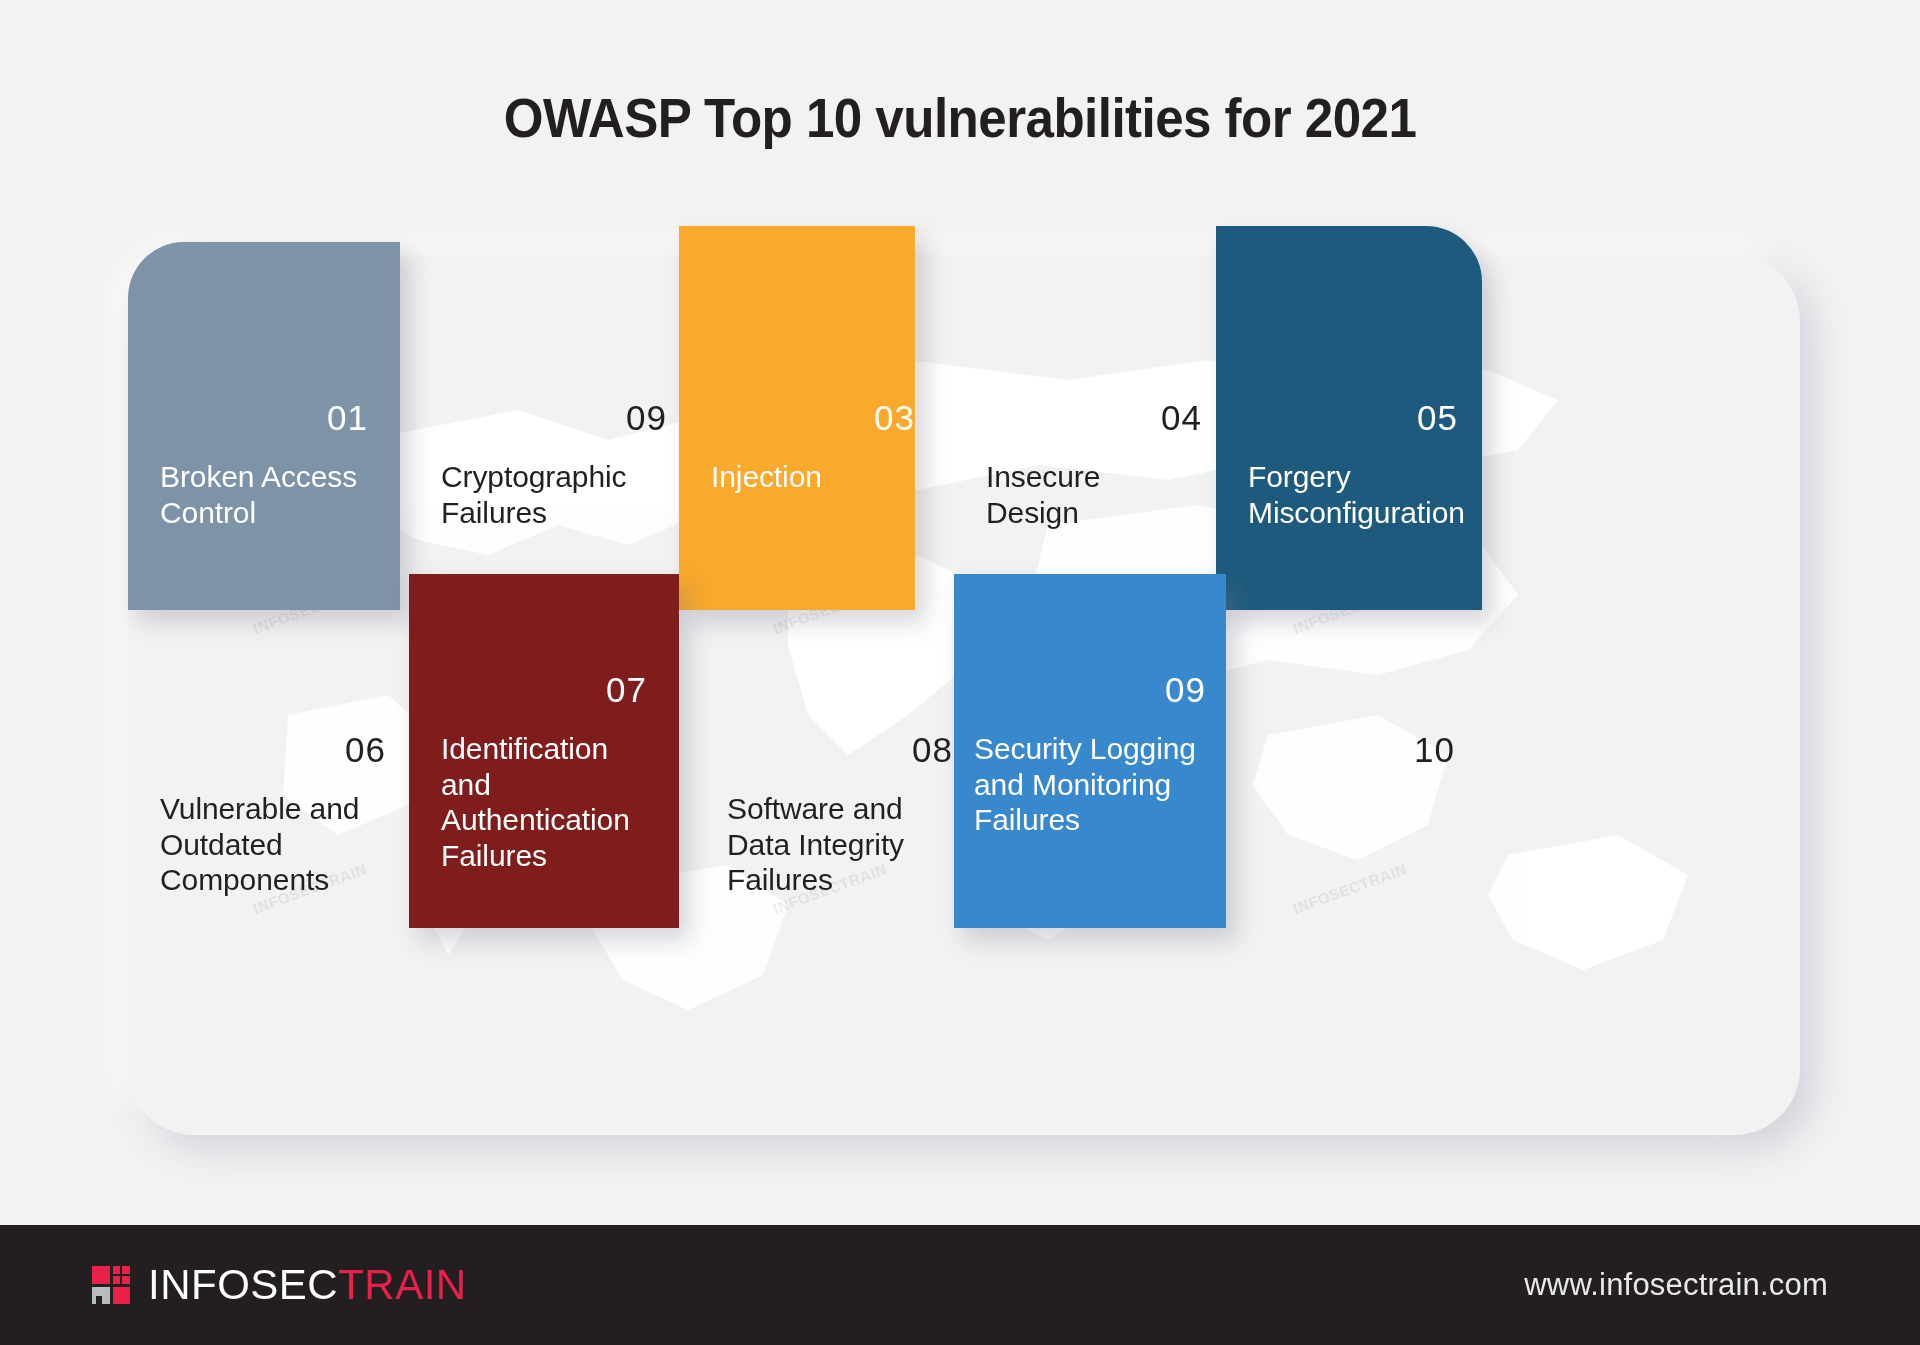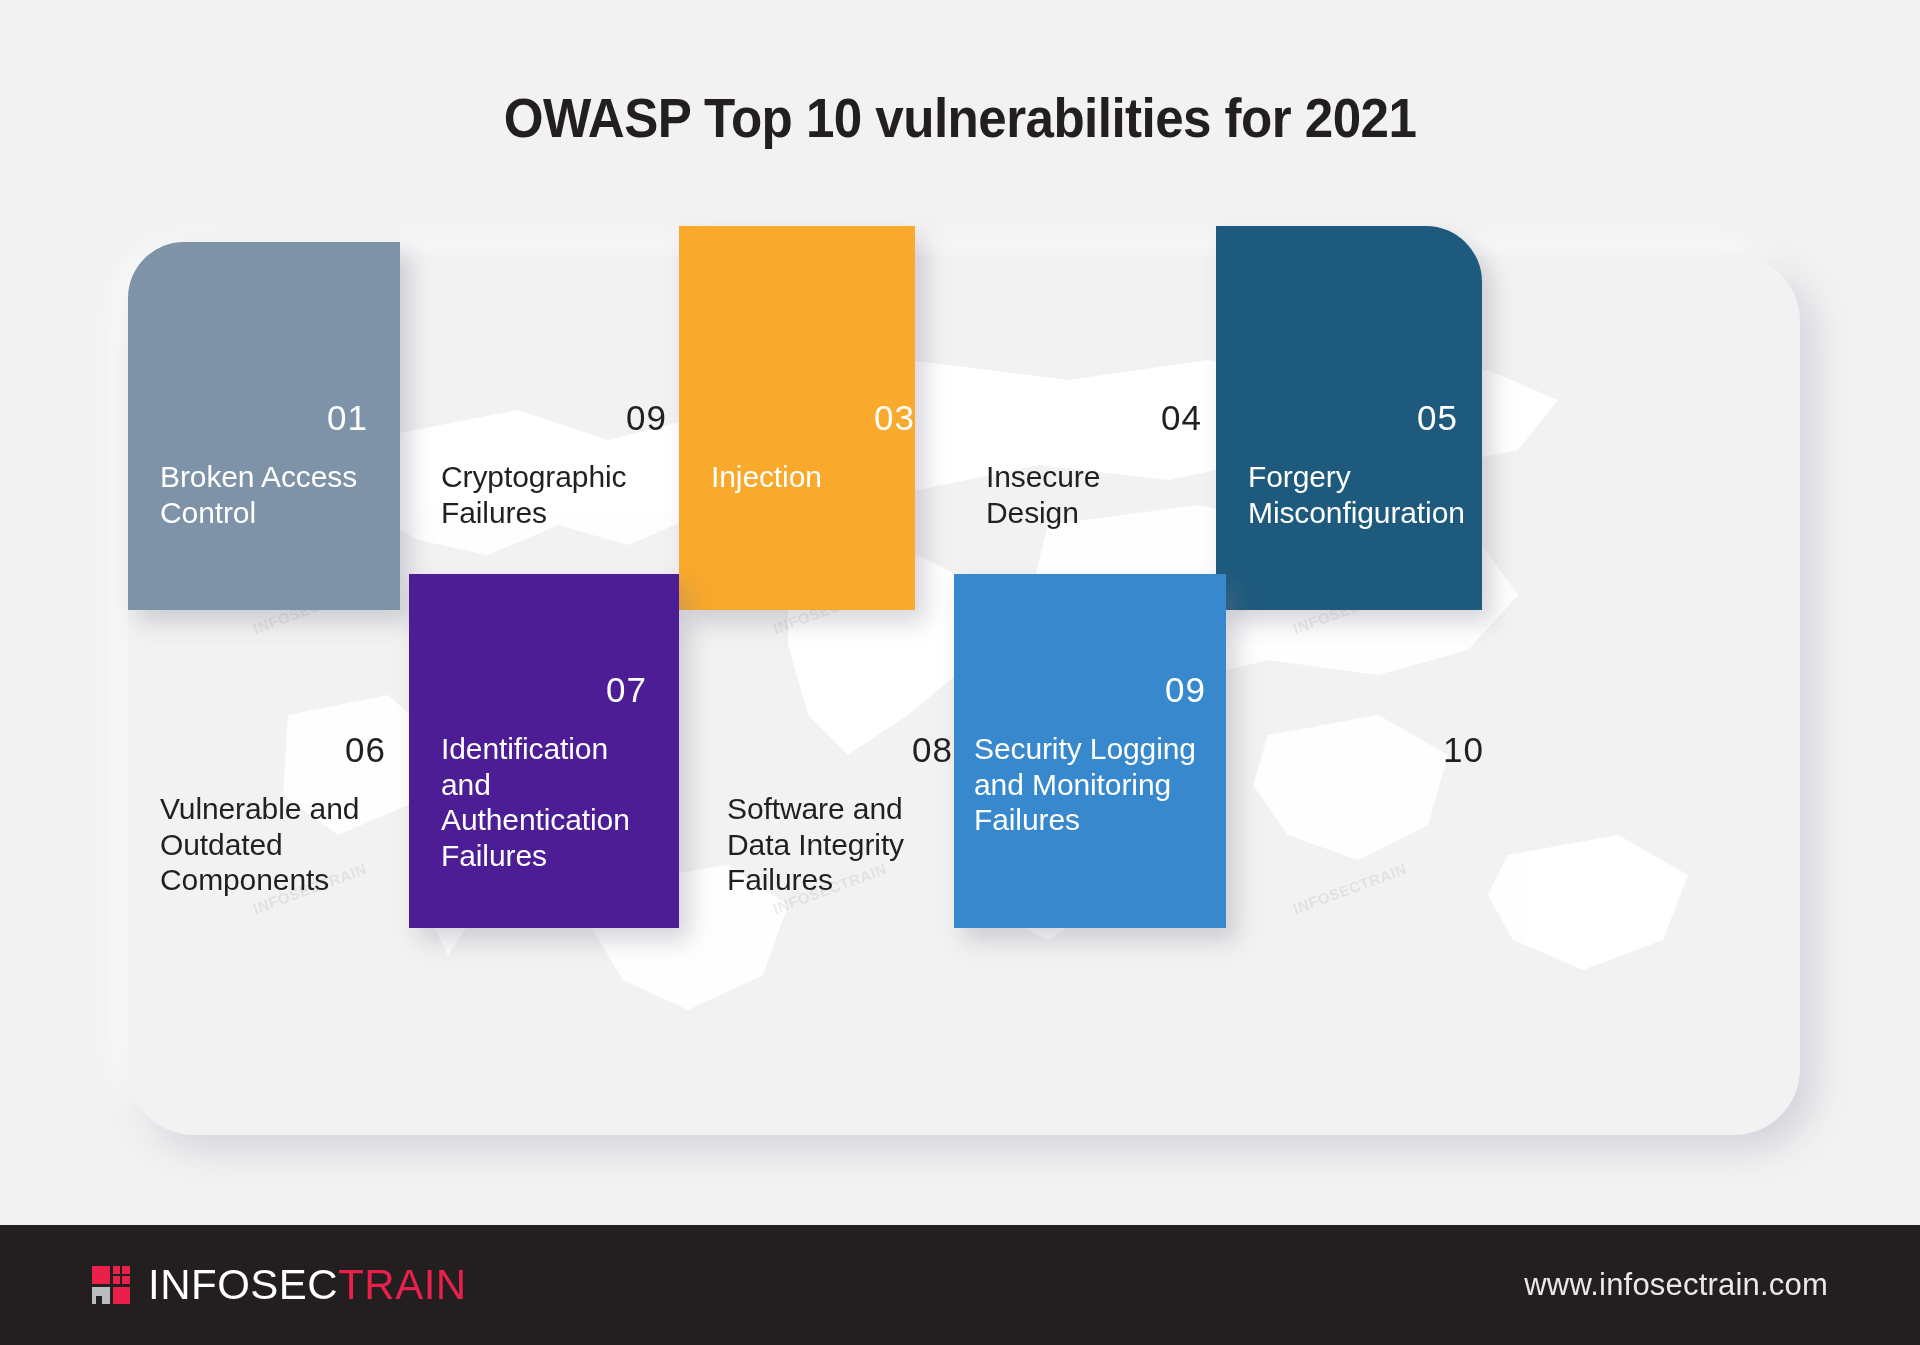--- a/index.html
+++ b/index.html
@@ -141,21 +141,21 @@
 
   #card-07 { left: 255px; top: 292px; width: 270px; height: 354px; }
   #card-07 .cell-inner { left: 0; top: 98px; width: 270px; padding: 0 32px; }
 
   #card-08-box { left: 525px; top: 356px; width: 290px; height: 330px; }
   #card-08-box .cell-inner { left: 16px; top: 94px; width: 290px; padding: 0 32px; }
 
   #card-09 { left: 800px; top: 292px; width: 272px; height: 354px; }
   #card-09 .cell-inner { left: 0; top: 98px; width: 272px; padding: 0 20px; }
 
-  #card-10-box { left: 1062px; top: 356px; width: 300px; height: 330px; }
+  #card-10-box { left: 1033px; top: 356px; width: 300px; height: 330px; }
   #card-10-box .cell-inner { left: 0; top: 94px; width: 300px; padding: 0 32px; }
 
   
   #footer {
     position: absolute;
     left: 0;
     bottom: 0;
     width: 1920px;
     height: 120px;
     background: #231f20;
@@ -304,21 +304,21 @@
 
     <div class="cell" id="card-06-box">
       <div class="cell-inner">
         <div class="num">06</div>
         <div class="label">Vulnerable and
 Outdated
 Components</div>
       </div>
     </div>
 
-    <div class="cell filled" id="card-07" style="background:#4c1d95;">
+    <div class="cell filled" id="card-07" style="background:#7f1d1d;">
       <div class="cell-inner">
         <div class="num">07</div>
         <div class="label">Identification
 and
 Authentication
 Failures</div>
       </div>
     </div>
 
     <div class="cell" id="card-08-box">

